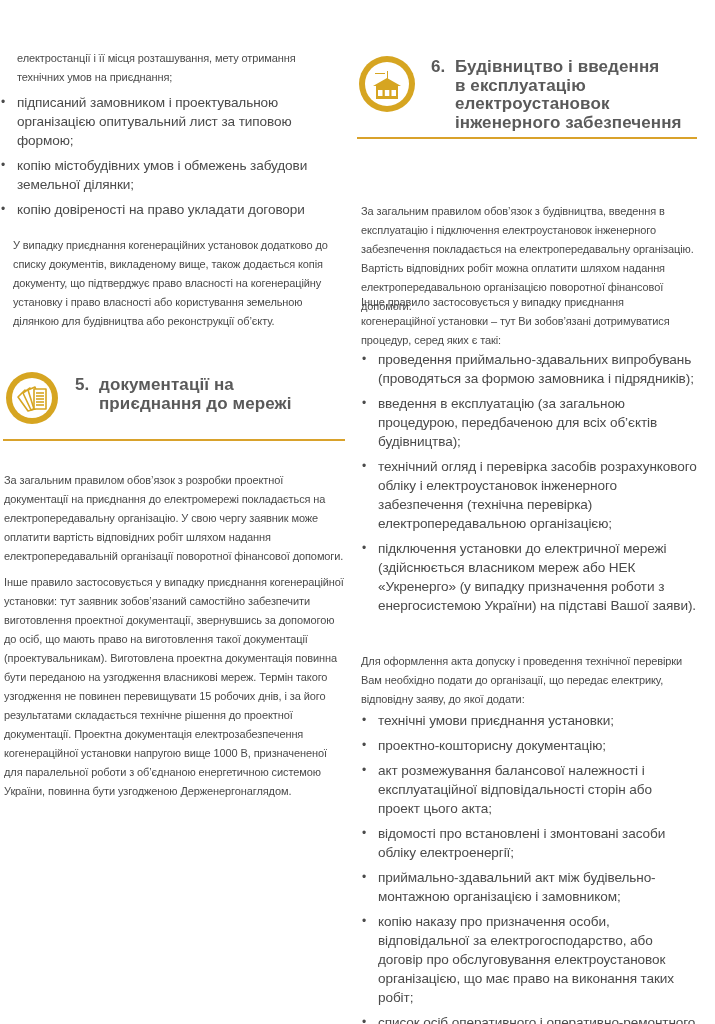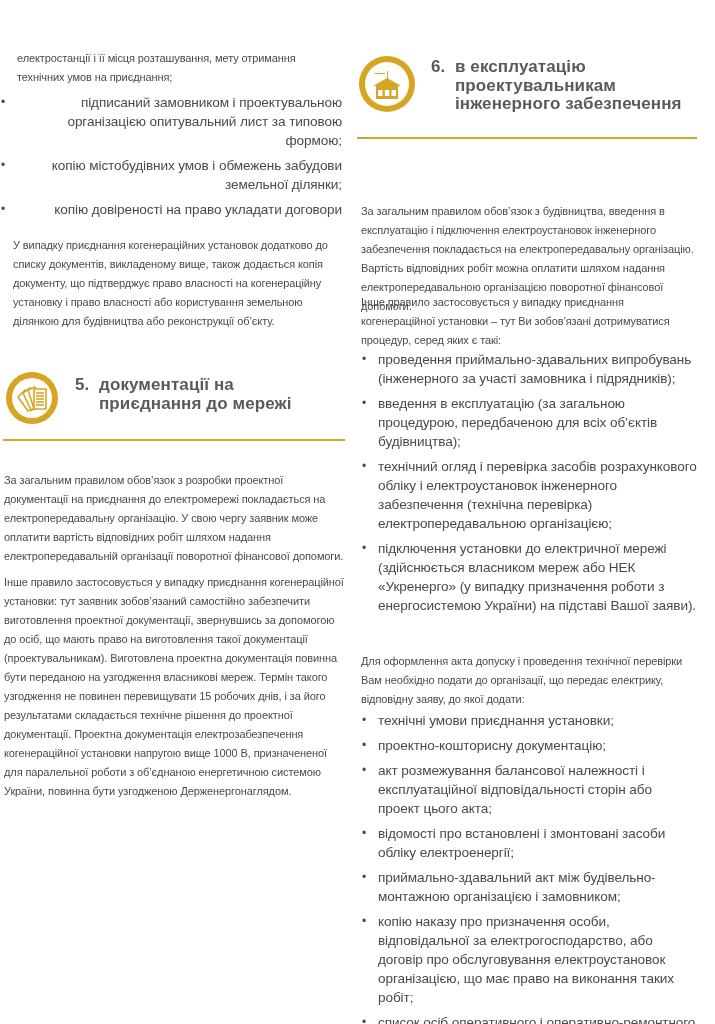--- a/index.html
+++ b/index.html
@@ -42,21 +42,21 @@
 </style>
 </head>
 <body>
 
 <div class="col col-left">
 
   <div class="abs" style="left:13px; top:49px; width:325px;">
     <p class="p">електростанції і її місця розташування, мету отримання технічних умов на приєднання;</p>
   </div>
 
-  <ul class="bullets abs" style="left:-4px; top:93px; width:342px;text-align:right;">
+  <ul class="bullets abs" style="left:-4px; top:93px; width:342px;">
     <li>підписаний замовником і проектувальною організацією опитувальний лист за типовою формою;</li>
     <li>копію містобудівних умов і обмежень забудови земельної ділянки;</li>
     <li>копію довіреності на право укладати договори</li>
   </ul>
 
   <p class="p abs" style="left:9px; top:236px; width:338px;">У випадку приєднання когенераційних установок додатково до списку документів, викладеному вище, також додається копія документу, що підтверджує право власності на когенераційну установку і право власності або користування земельною ділянкою для будівництва або реконструкції об’єкту.</p>
 
   <div class="section-head" style="left:0; top:372px; width:338px; height:70px;">
     <div class="icon-circle" style="left:2px; top:0;">
       <div class="icon-inner">
@@ -102,32 +102,33 @@
           <g fill="#fff">
             <rect x="10" y="23" width="4.5" height="6"></rect>
             <rect x="16.8" y="23" width="4.5" height="6"></rect>
             <rect x="23.5" y="23" width="4.5" height="6"></rect>
           </g>
         </svg>
       </div>
     </div>
     <div class="section-title" style="left:70px; top:2px; width:266px;">
       <span class="num">6.</span>
+      <span class="txt">Будівництво і введення</span>
       <span class="txt">в експлуатацію</span>
-      <span class="txt">проектувальникам</span>
+      <span class="txt">електроустановок</span>
       <span class="txt">інженерного забезпечення</span>
     </div>
   </div>
   <div class="rule" style="left:-4px; top:137px; width:340px;"></div>
 
   <p class="p abs" style="left:0; top:158px; width:336px;margin-top:44px;">За загальним правилом обов’язок з будівництва, введення в експлуатацію і підключення електроустановок інженерного забезпечення покладається на електропередавальну організацію. Вартість відповідних робіт можна оплатити шляхом надання електропередавальною організацією поворотної фінансової допомоги.</p>
   <p class="p abs" style="left:0; top:293px; width:336px;">Інше правило застосовується у випадку приєднання когенераційної установки – тут Ви зобов’язані дотримуватися процедур, серед яких є такі:</p>
 
   <ul class="bullets abs" style="left:0; top:350px; width:336px;">
-    <li>проведення приймально-здавальних випробувань (інженерного за участі замовника і підрядників);</li>
+    <li>проведення приймально-здавальних випробувань (проводяться за формою замовника і підрядників);</li>
     <li>введення в експлуатацію (за загальною процедурою, передбаченою для всіх об’єктів будівництва);</li>
     <li>технічний огляд і перевірка засобів розрахункового обліку і електроустановок інженерного забезпечення (технічна перевірка) електропередавальною організацією;</li>
     <li>підключення установки до електричної мережі (здійснюється власником мереж або НЕК «Укренерго» (у випадку призначення роботи з енергосистемою України) на підставі Вашої заяви).</li>
   </ul>
 
   <p class="p abs" style="left:0; top:652px; width:336px;">Для оформлення акта допуску і проведення технічної перевірки Вам необхідно подати до організації, що передає електрику, відповідну заяву, до якої додати:</p>
 
   <ul class="bullets abs" style="left:0; top:711px; width:336px;">
     <li>технічні умови приєднання установки;</li>
     <li>проектно-кошторисну документацію;</li>

